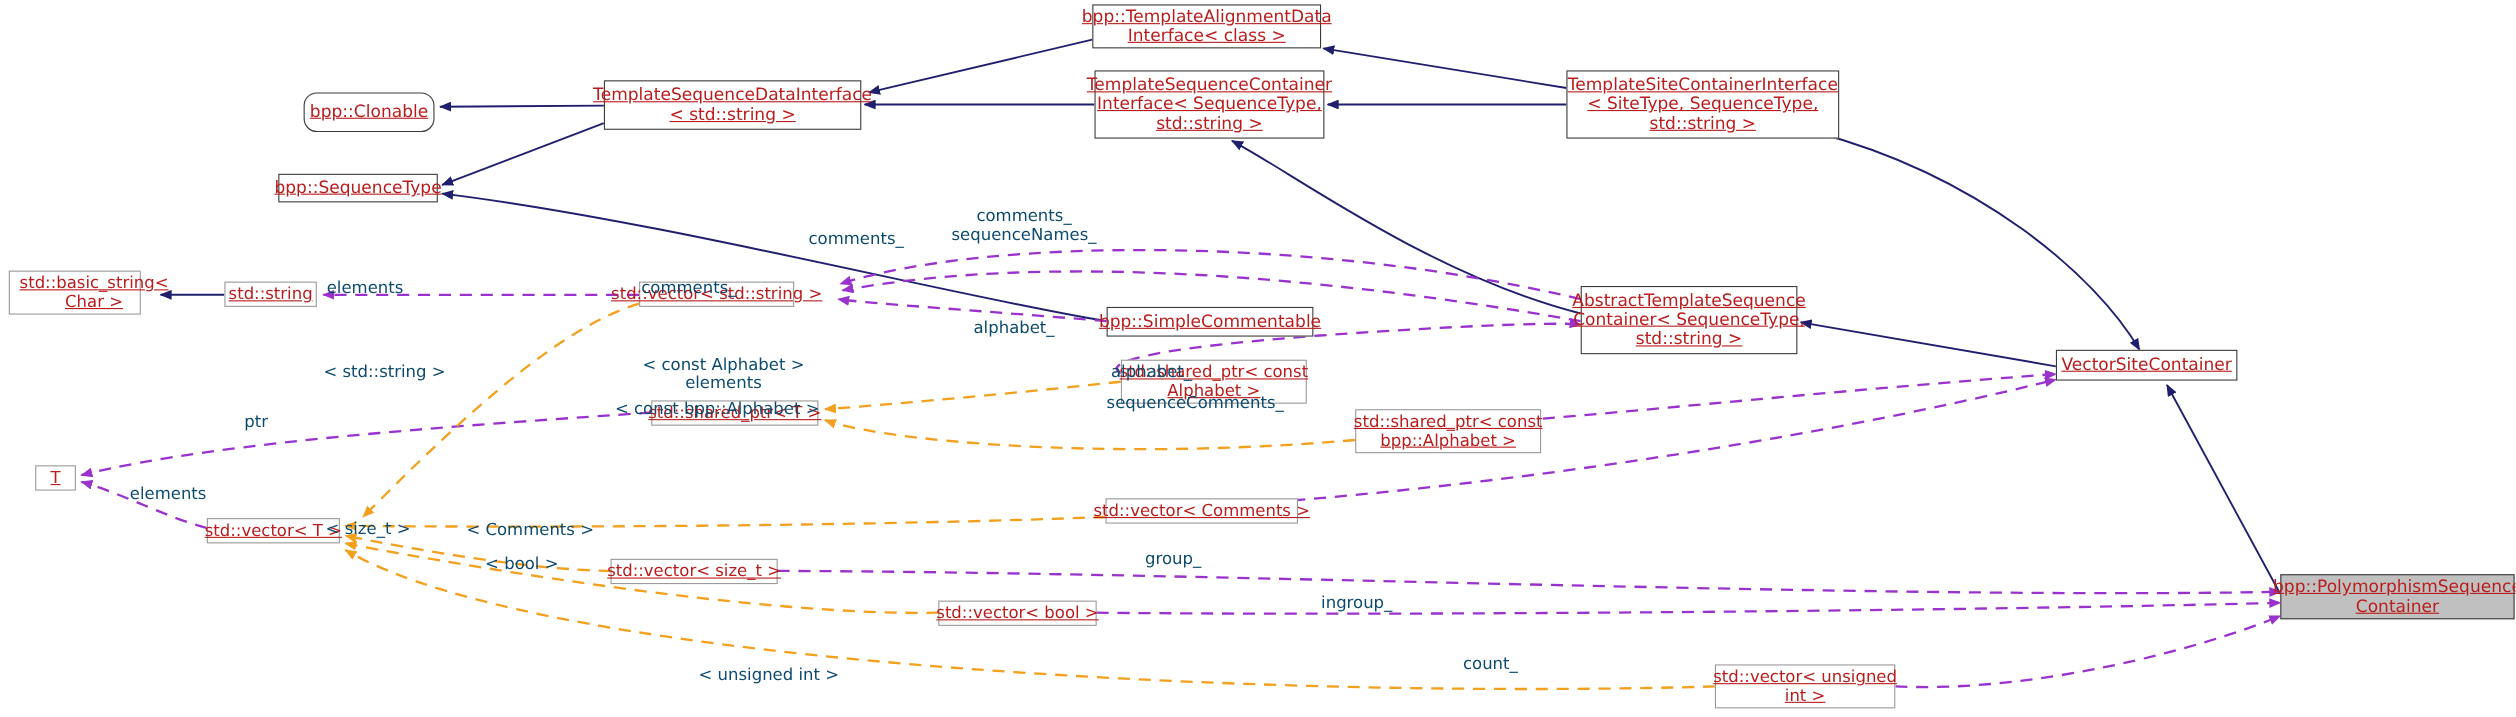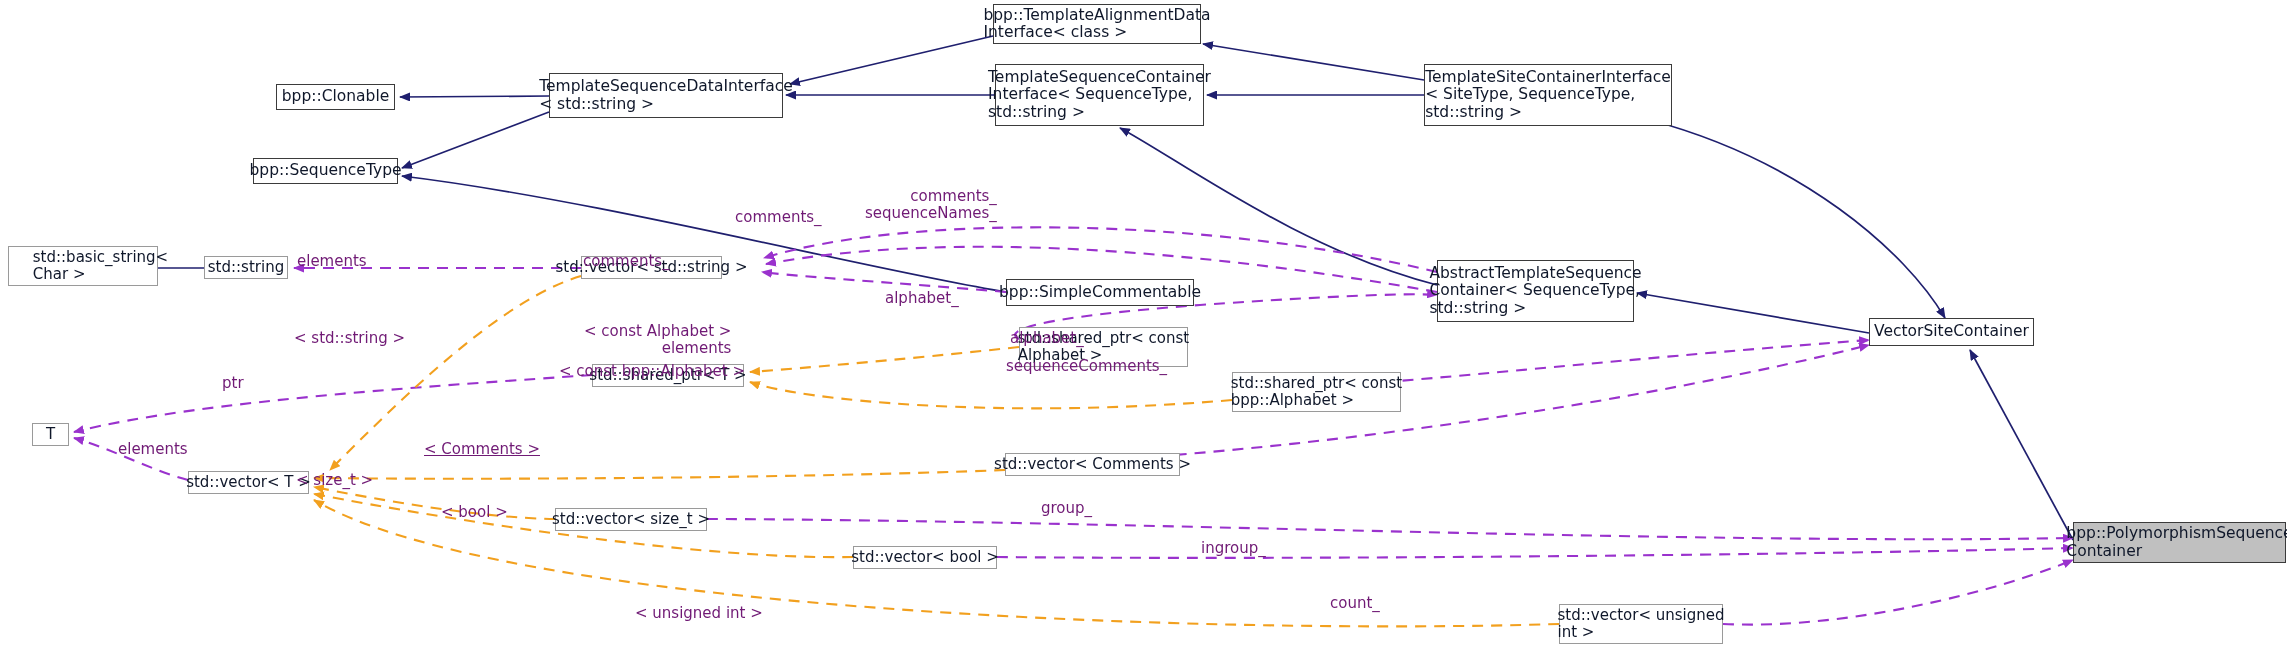--- a/index.html
+++ b/index.html
@@ -21,47 +21,48 @@
     width:2287px;
     height:652px;
     pointer-events:none;
   }
   .node{
     position:absolute;
     box-sizing:border-box;
     display:flex;
     align-items:center;
     justify-content:center;
-    text-align:left;
+    text-align:center;
     line-height:1.12;
-    color:#0f172a;
+    color:#b91c1c;
     background:#ffffff;
     white-space:pre;
+    text-decoration:underline;
   }
   
   .n-plain{           
     border:1px solid #9a9a9a;
     font-size:15px;
   }
   .n-strong{          
     border:1.5px solid #3b3b3b;
     font-size:15.5px;
   }
   .n-current{         
     border:1.5px solid #3b3b3b;
     background:#c0c0c0;
     font-size:15.5px;
   }
   .edge-label{
     position:absolute;
     font-size:15px;
-    color:#701a75;
+    color:#0c4a6e;
     background:transparent;
     white-space:pre;
-    text-align:right;
+    text-align:center;
     line-height:1.1;
     pointer-events:none;
   }
 </style>
 </head>
 <body>
 
 <div id="canvas">
 
   <svg class="edges" viewBox="0 0 2287 652" xmlns="http://www.w3.org/2000/svg">
@@ -114,31 +115,31 @@
       <path d="M1005,470 C800,478 500,480 314,478"></path>
       <path d="M555,519 C480,518 380,500 314,487"></path>
       <path d="M853,557 C700,560 450,520 314,494"></path>
       <path d="M1559,624 C1200,635 500,610 314,500"></path>
     </g>
   </svg>
 
   <div id="nodes-layer">
       <div class="node n-strong" style="left: 993px; top: 4px; width: 208px; height: 40px;">bpp::TemplateAlignmentData
 Interface&lt; class &gt;</div>
-      <div class="node n-strong" style="left: 276px; top: 84px; width: 119px; height: 26px;">bpp::Clonable</div>
+      <div class="node n-strong" style="left: 276px; top: 84px; width: 119px; height: 36px; border-radius: 12px;">bpp::Clonable</div>
       <div class="node n-strong" style="left: 549px; top: 73px; width: 234px; height: 45px;">TemplateSequenceDataInterface
 &lt; std::string &gt;</div>
       <div class="node n-strong" style="left: 995px; top: 64px; width: 209px; height: 62px;">TemplateSequenceContainer
 Interface&lt; SequenceType,
 std::string &gt;</div>
       <div class="node n-strong" style="left: 1424px; top: 64px; width: 248px; height: 62px;">TemplateSiteContainerInterface
 &lt; SiteType, SequenceType,
 std::string &gt;</div>
       <div class="node n-strong" style="left: 253px; top: 158px; width: 145px; height: 26px;">bpp::SequenceType</div>
-      <div class="node n-plain" style="left: 8px; top: 246px; width: 150px; height: 40px; padding-left: 35px;">std::basic_string&lt;
+      <div class="node n-plain" style="left: 8px; top: 246px; width: 120px; height: 40px; padding-left: 35px;">std::basic_string&lt;
 Char &gt;</div>
       <div class="node n-plain" style="left: 204px; top: 256px; width: 84px; height: 23px;">std::string</div>
       <div class="node n-plain" style="left: 581px; top: 256px; width: 141px; height: 23px;">std::vector&lt; std::string &gt;</div>
       <div class="node n-strong" style="left: 1006px; top: 279px; width: 188px; height: 27px;">bpp::SimpleCommentable</div>
       <div class="node n-strong" style="left: 1437px; top: 260px; width: 197px; height: 62px;">AbstractTemplateSequence
 Container&lt; SequenceType,
 std::string &gt;</div>
       <div class="node n-strong" style="left: 1869px; top: 318px; width: 165px; height: 28px;">VectorSiteContainer</div>
       <div class="node n-plain" style="left: 1019px; top: 327px; width: 169px; height: 40px;">std::shared_ptr&lt; const
 Alphabet &gt;</div>
@@ -163,21 +164,21 @@
       <div class="edge-label" style="left: 735px; top: 209px;">comments_</div>
       <div class="edge-label" style="left: 885px; top: 290px;">alphabet_</div>
       <div class="edge-label" style="left: 1010px; top: 330px;">alphabet_</div>
       <div class="edge-label" style="left: 584px; top: 323px;">&lt; const Alphabet &gt;
 elements</div>
       <div class="edge-label" style="left: 559px; top: 363px;">&lt; const bpp::Alphabet &gt;</div>
       <div class="edge-label" style="left: 294px; top: 330px;">&lt; std::string &gt;</div>
       <div class="edge-label" style="left: 1006px; top: 358px;">sequenceComments_</div>
       <div class="edge-label" style="left: 222px; top: 375px;">ptr</div>
       <div class="edge-label" style="left: 118px; top: 441px;">elements</div>
-      <div class="edge-label" style="left: 424px; top: 441px; text-decoration: underline;">&lt; Comments &gt;</div>
+      <div class="edge-label" style="left: 424px; top: 473px;">&lt; Comments &gt;</div>
       <div class="edge-label" style="left: 296px; top: 472px;">&lt; size_t &gt;</div>
       <div class="edge-label" style="left: 441px; top: 504px;">&lt; bool &gt;</div>
       <div class="edge-label" style="left: 1041px; top: 500px;">group_</div>
       <div class="edge-label" style="left: 1201px; top: 540px;">ingroup_</div>
       <div class="edge-label" style="left: 606px; top: 605px; margin-left: 29px;">&lt; unsigned int &gt;</div>
       <div class="edge-label" style="left: 1330px; top: 595px;">count_</div>
     </div>
 
 </div>
 

